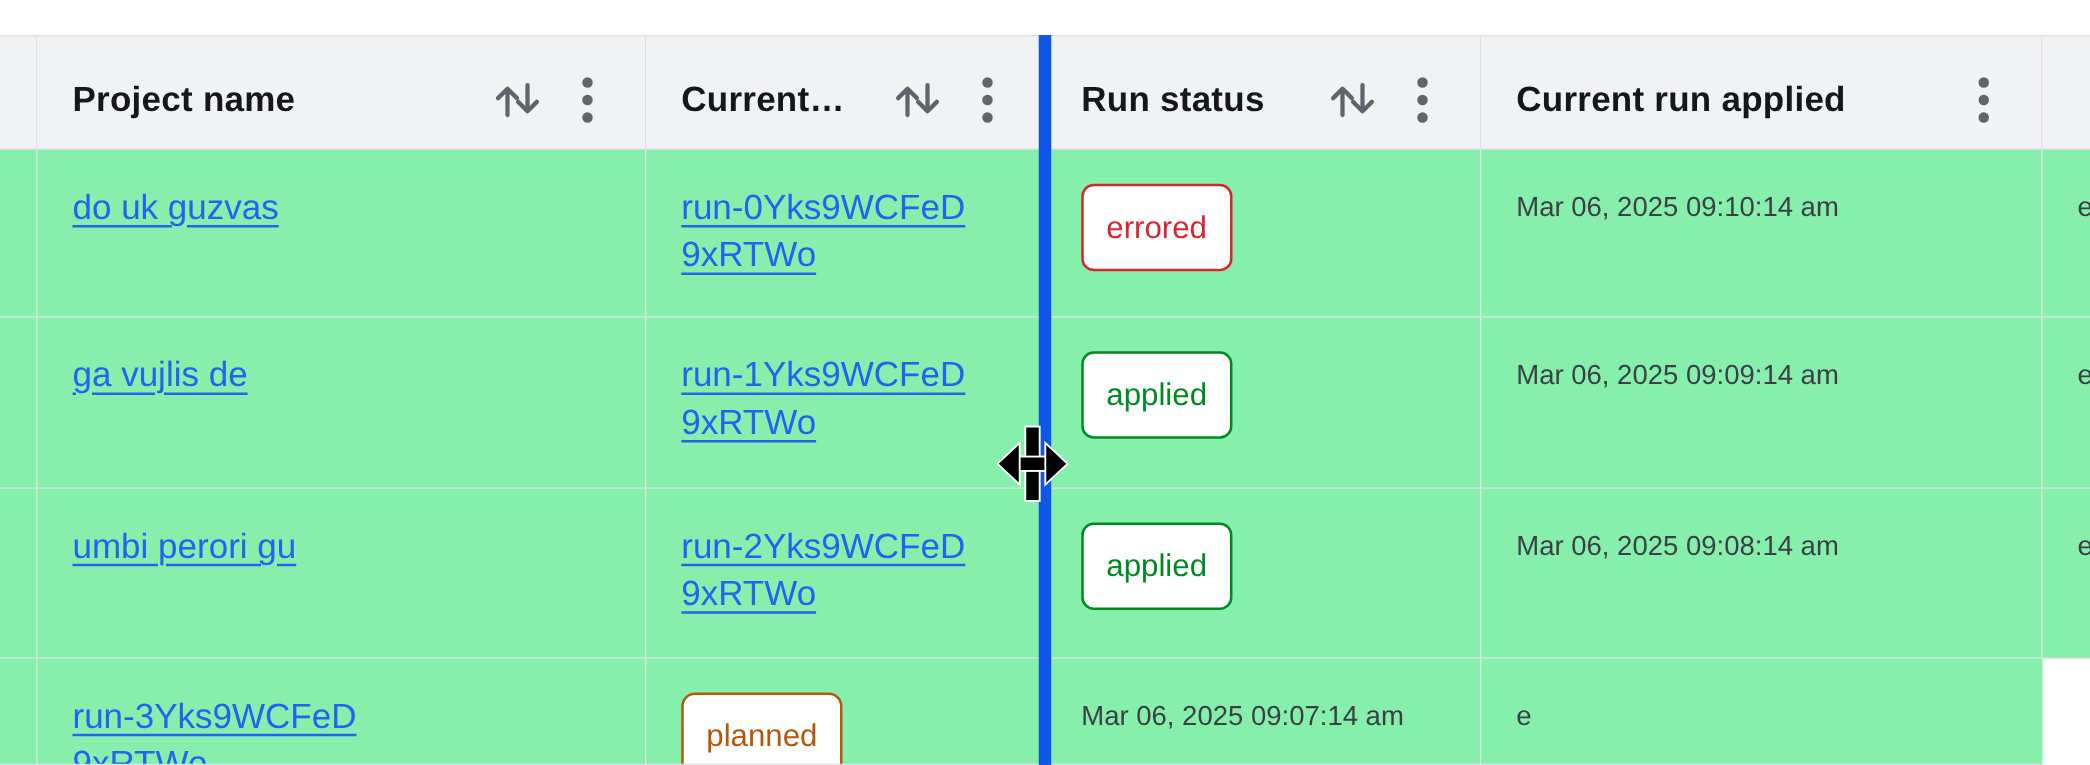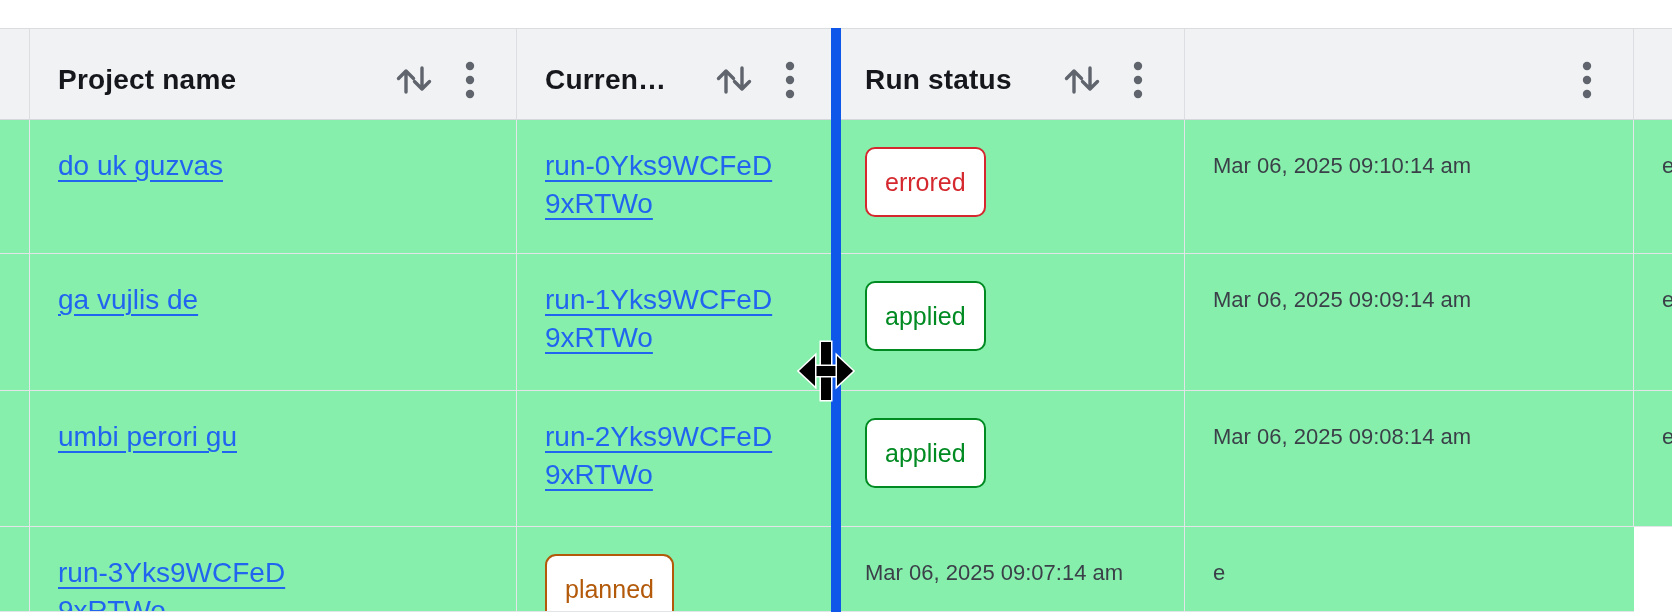--- a/index.html
+++ b/index.html
@@ -102,21 +102,21 @@
           <svg class="kebab-svg" width="12" height="44" viewBox="0 0 12 44">
             <circle cx="6" cy="8" r="4.2" fill="var(--icon)"></circle>
               <circle cx="6" cy="22" r="4.2" fill="var(--icon)"></circle>
               <circle cx="6" cy="36" r="4.2" fill="var(--icon)"></circle>
           </svg>
         </button>
       </span>
     </div>
 
     <div class="th">
-      <span class="th-label">Curren…</span>
+      <span class="th-label">Current…</span>
       <span class="th-icons">
         <button class="icon-btn">
           <svg class="sort-svg" width="40" height="40" viewBox="0 0 40 40" fill="none">
             <path d="M12 32 V11 M4.5 18.5 L12 11 L19.5 18.5" stroke="var(--icon)" stroke-width="3.4" stroke-linecap="round" stroke-linejoin="round"></path>
             <path d="M28 8 V29 M20.5 21.5 L28 29 L35.5 21.5" stroke="var(--icon)" stroke-width="3.4" stroke-linecap="round" stroke-linejoin="round"></path>
           </svg>
         </button>
         <button class="icon-btn">
           <svg class="kebab-svg" width="12" height="44" viewBox="0 0 12 44">
             <circle cx="6" cy="8" r="4.2" fill="var(--icon)"></circle>
@@ -140,20 +140,21 @@
           <svg class="kebab-svg" width="12" height="44" viewBox="0 0 12 44">
             <circle cx="6" cy="8" r="4.2" fill="var(--icon)"></circle>
               <circle cx="6" cy="22" r="4.2" fill="var(--icon)"></circle>
               <circle cx="6" cy="36" r="4.2" fill="var(--icon)"></circle>
           </svg>
         </button>
       </span>
     </div>
 
     <div class="th">
+      <span class="th-label">Current run applied</span>
       <span class="th-icons">
         <button class="icon-btn">
           <svg class="kebab-svg" width="12" height="44" viewBox="0 0 12 44">
             <circle cx="6" cy="8" r="4.2" fill="var(--icon)"></circle>
               <circle cx="6" cy="22" r="4.2" fill="var(--icon)"></circle>
               <circle cx="6" cy="36" r="4.2" fill="var(--icon)"></circle>
           </svg>
         </button>
       </span>
     </div>

